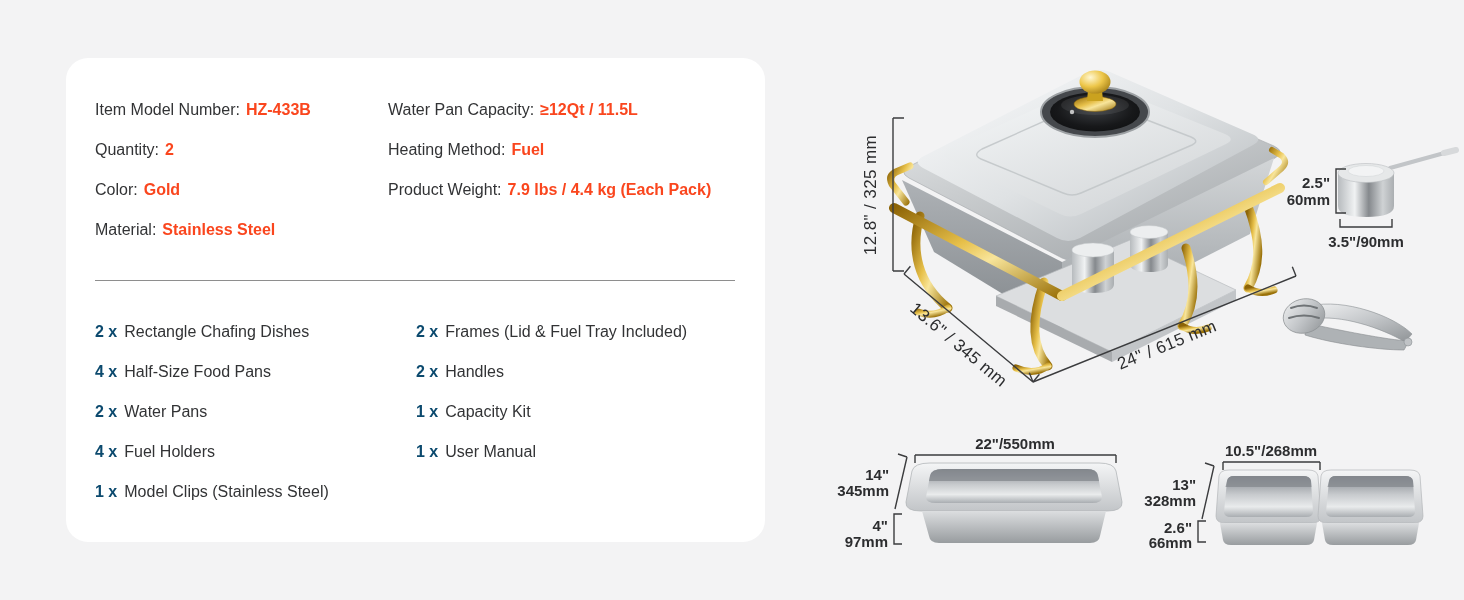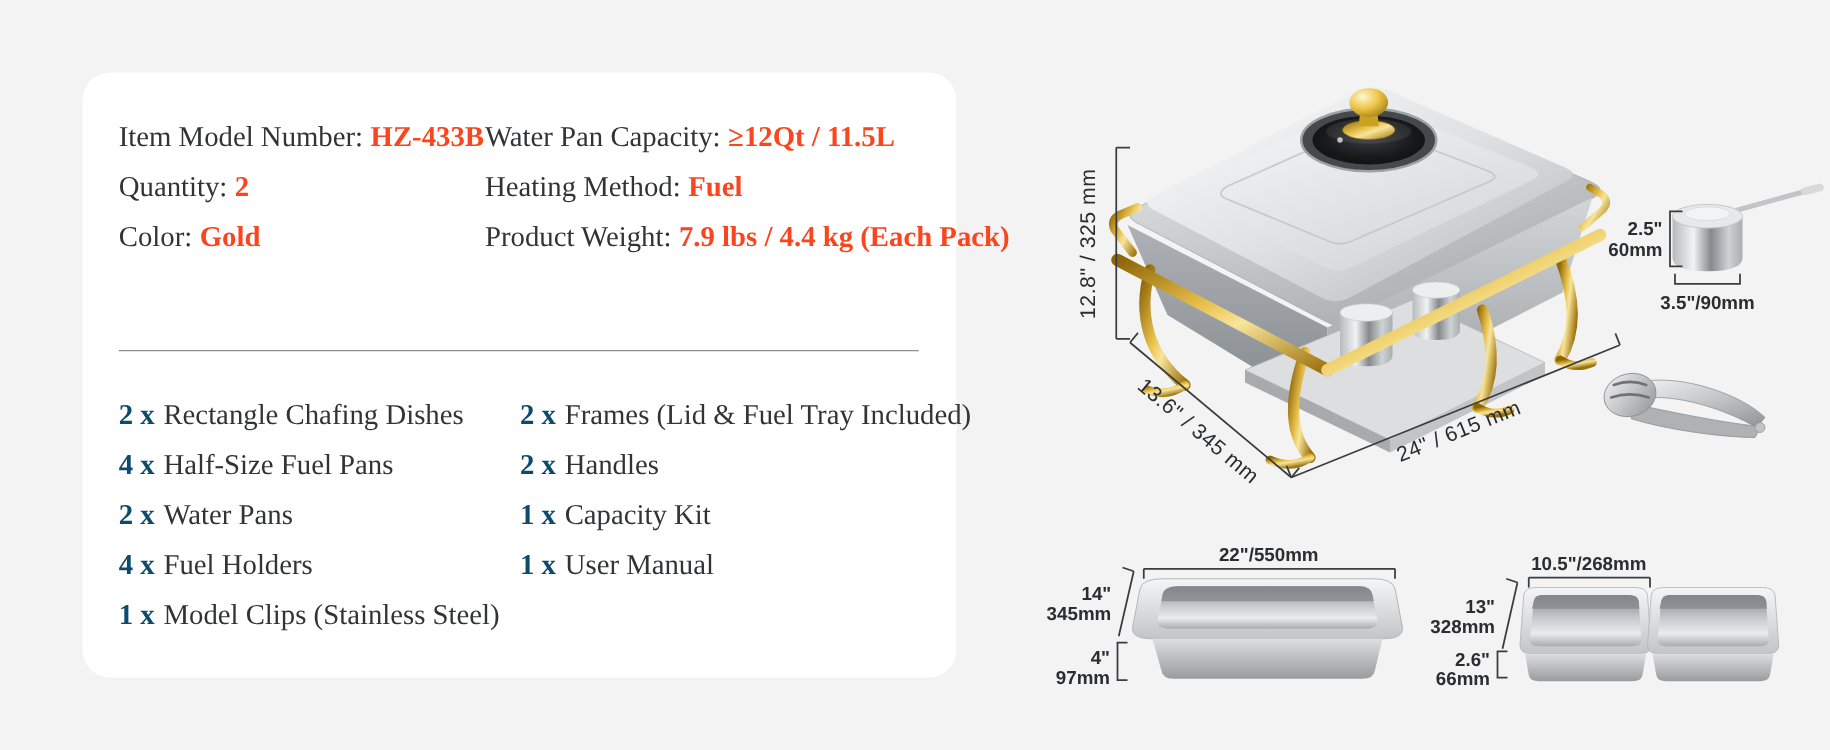--- a/index.html
+++ b/index.html
@@ -8,21 +8,21 @@
     background:#f3f3f4;
     font-family:"Liberation Sans","DejaVu Sans",sans-serif;
     color:#323335;
   }
   .stage{position:absolute;inset:0;}
   .card{
     position:absolute;left:66px;top:58px;width:699px;height:484px;
     background:#ffffff;border-radius:22px;
   }
   .col{position:absolute;}
-  .row{height:40px;line-height:40px;font-size:23px;white-space:nowrap;font-family:Liberation Serif, serif;}
+  .row{height:40px;line-height:40px;font-size:16px;white-space:nowrap;}
   .spec-left{left:29px;top:32px;}
   .spec-right{left:322px;top:32px;}
   .val{color:#fa461e;font-weight:700;margin-left:6px;}
   .divider{position:absolute;left:29px;top:222px;width:640px;height:0;
     border-top:1.6px solid #8e8e8e;}
   .pkg-left{left:29px;top:254px;}
   .pkg-right{left:322px;top:254px;margin-left:28px;}
   .qty{color:#0c4a6e;font-weight:700;margin-right:7px;}
   .panel{position:absolute;left:800px;top:0;width:664px;height:600px;}
   .dimL{font-size:17px;font-weight:500;letter-spacing:.4px;fill:#2c2d2f;}
@@ -33,33 +33,34 @@
 <body>
 
 <div class="stage">
 
   <section class="card">
 
     <div class="col spec-left">
       <div class="row"><span>Item Model Number:</span><span class="val">HZ-433B</span></div>
       <div class="row"><span>Quantity:</span><span class="val">2</span></div>
       <div class="row"><span>Color:</span><span class="val">Gold</span></div>
+      <div class="row"><span>Material:</span><span class="val">Stainless Steel</span></div>
     </div>
 
     <div class="col spec-right">
       <div class="row"><span>Water Pan Capacity:</span><span class="val">≥12Qt / 11.5L</span></div>
       <div class="row"><span>Heating Method:</span><span class="val">Fuel</span></div>
       <div class="row"><span>Product Weight:</span><span class="val">7.9 lbs / 4.4 kg (Each Pack)</span></div>
     </div>
 
     <div class="divider"></div>
 
     <div class="col pkg-left">
       <div class="row"><span class="qty">2 x</span><span>Rectangle Chafing Dishes</span></div>
-      <div class="row"><span class="qty">4 x</span><span>Half-Size Fuel Pans</span></div>
+      <div class="row"><span class="qty">4 x</span><span>Half-Size Food Pans</span></div>
       <div class="row"><span class="qty">2 x</span><span>Water Pans</span></div>
       <div class="row"><span class="qty">4 x</span><span>Fuel Holders</span></div>
       <div class="row"><span class="qty">1 x</span><span>Model Clips (Stainless Steel)</span></div>
     </div>
 
     <div class="col pkg-right">
       <div class="row"><span class="qty">2 x</span><span>Frames (Lid &amp; Fuel Tray Included)</span></div>
       <div class="row"><span class="qty">2 x</span><span>Handles</span></div>
       <div class="row"><span class="qty">1 x</span><span>Capacity Kit</span></div>
       <div class="row"><span class="qty">1 x</span><span>User Manual</span></div>

